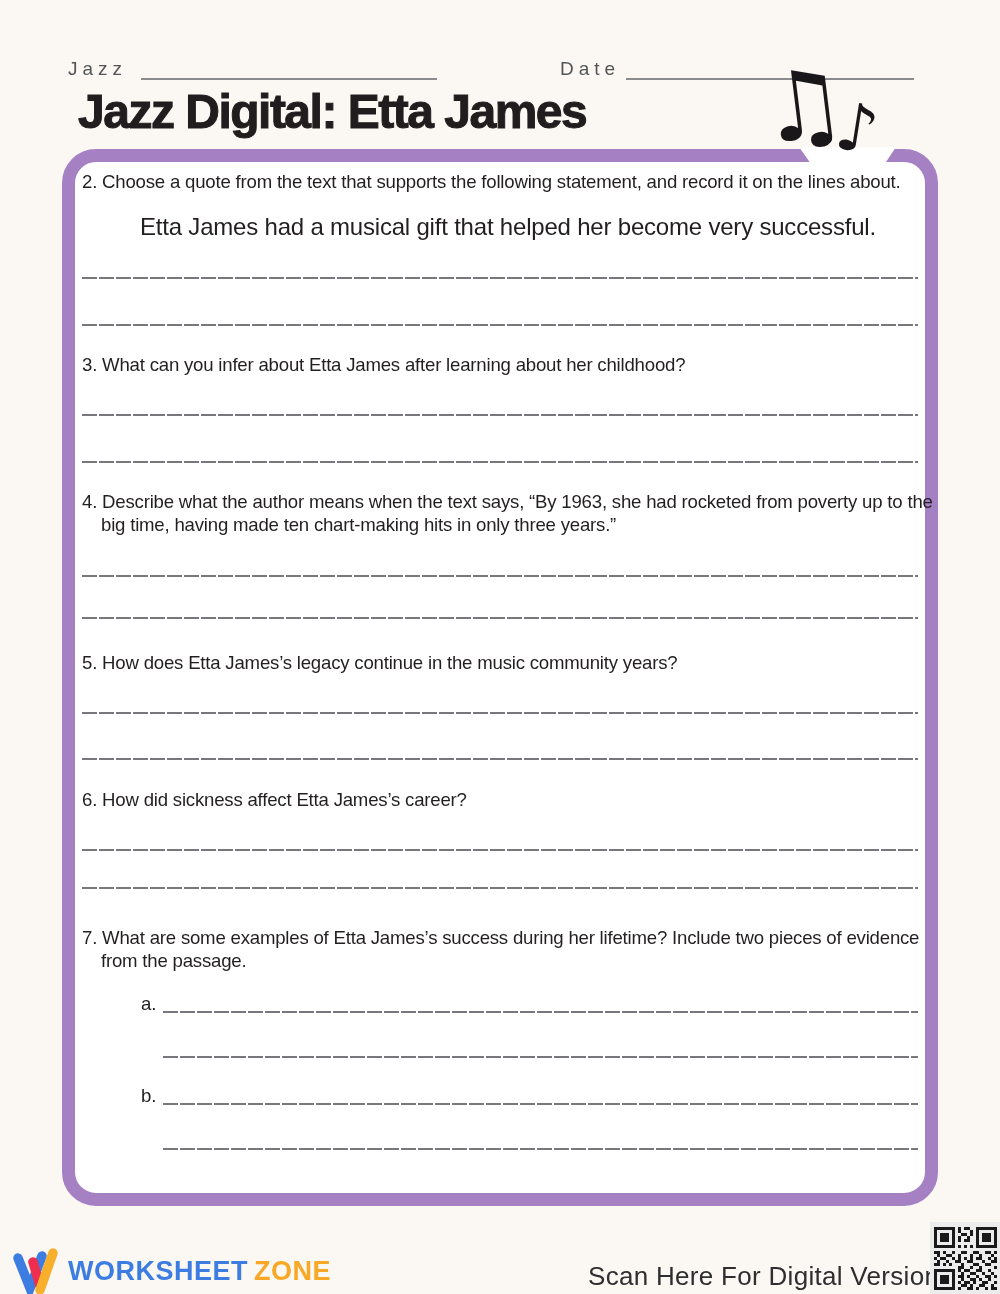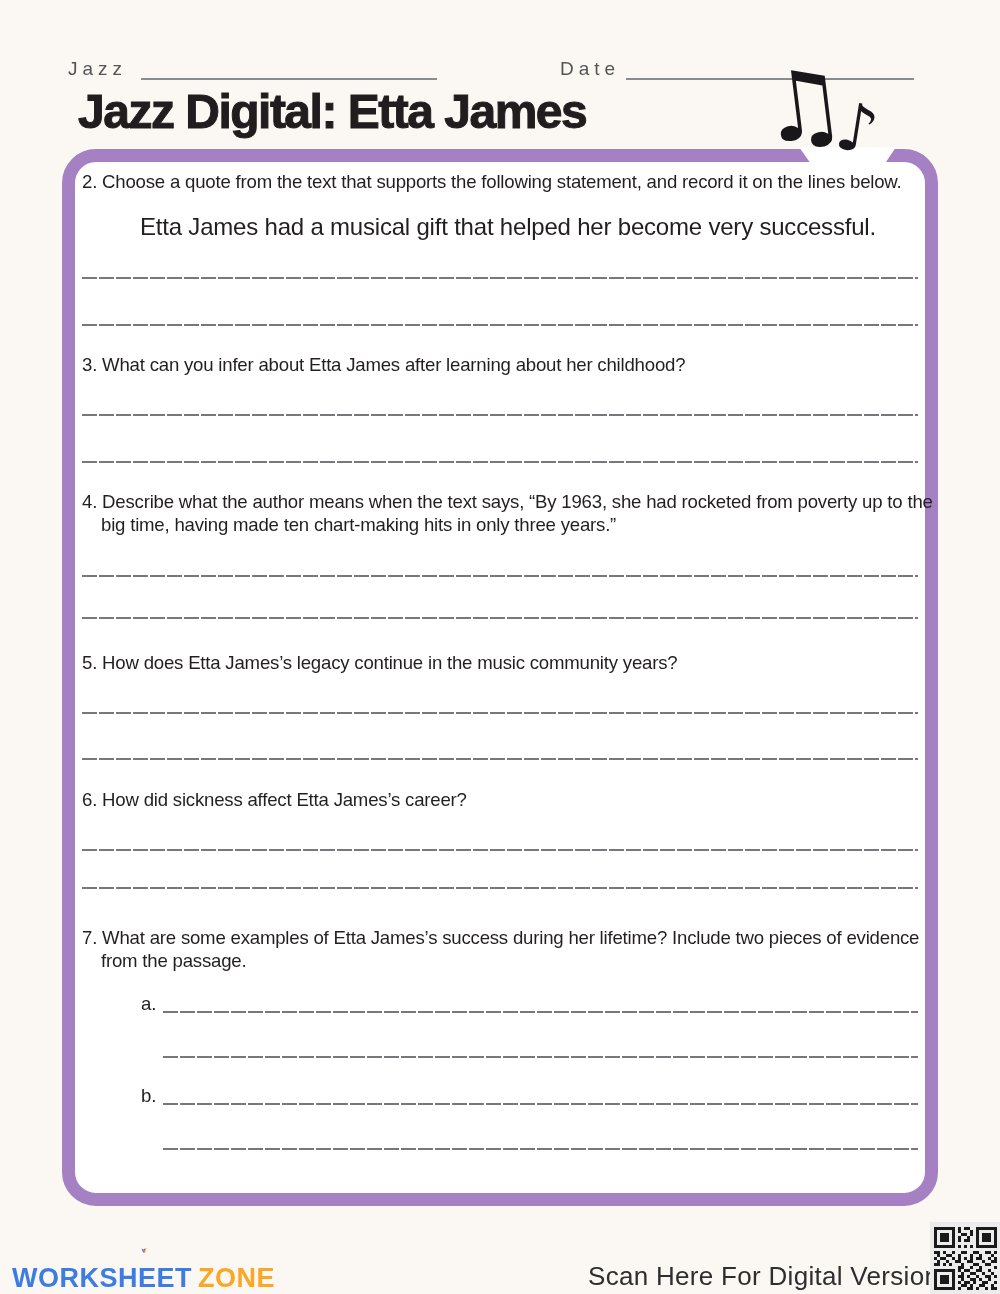--- a/index.html
+++ b/index.html
@@ -61,21 +61,21 @@
   }
   .aline.full{left:82px;width:836px;}
   .aline.sub{left:163px;width:755px;}
   .sub-label{
     position:absolute;left:141px;z-index:3;
     font-size:18.6px;line-height:23px;color:#231f20;
   }
   
   .logo{
     position:absolute;left:12px;top:1248px;height:46px;
-    display:flex;align-items:center;gap:10px;z-index:3;flex-direction:column;
+    display:flex;align-items:center;gap:10px;z-index:3;
   }
   .logo-text{
     font-size:27px;font-weight:bold;letter-spacing:0.5px;white-space:nowrap;
   }
   .logo-text .blue{color:#3d7de2;}
   .logo-text .orange{color:#f9a825;margin-left:6px;}
   .scan-text{
     position:absolute;left:588px;top:1261px;z-index:3;
     font-size:26px;color:#2e2e30;letter-spacing:0.3px;white-space:nowrap;
   }
@@ -94,21 +94,21 @@
 <span class="field-label" style="left:560px">Date</span>
 <div class="field-line" style="left:626px;width:288px"></div>
 
 <h1 class="page-title" style="margin:0">Jazz Digital: Etta James</h1>
 
 <div class="sheet-box"></div>
 <div class="border-notch"></div>
 <span class="music-note note-beamed">♫</span>
 <span class="music-note note-single">♪</span>
 
-<div class="q" style="top:170px"><span class="q-num">2.</span> <span>Choose a quote from the text that supports the following statement, and record it on the lines below.</span></div>
+<div class="q" style="top:170px"><span class="q-num">2.</span> <span>Choose a quote from the text that supports the following statement, and record it on the lines about.</span></div>
 <div class="statement" style="top:215px">Etta James had a musical gift that helped her become very successful.</div>
 <div class="aline full" style="top:277px"></div>
 <div class="aline full" style="top:324px"></div>
 
 <div class="q" style="top:353px"><span class="q-num">3.</span> <span>What can you infer about Etta James after learning about her childhood?</span></div>
 <div class="aline full" style="top:414px"></div>
 <div class="aline full" style="top:461px"></div>
 
 <div class="q" style="top:490px"><span class="q-num">4.</span> <span>Describe what the author means when the text says, “By 1963, she had rocketed from poverty up to the big time, having made ten chart-making hits in only three years.”</span></div>
 <div class="aline full" style="top:575px"></div>

